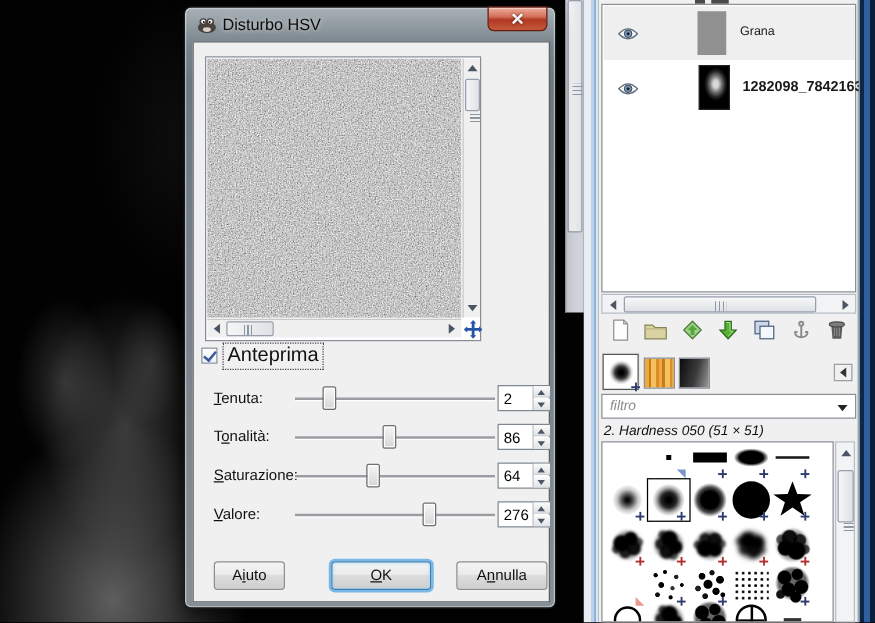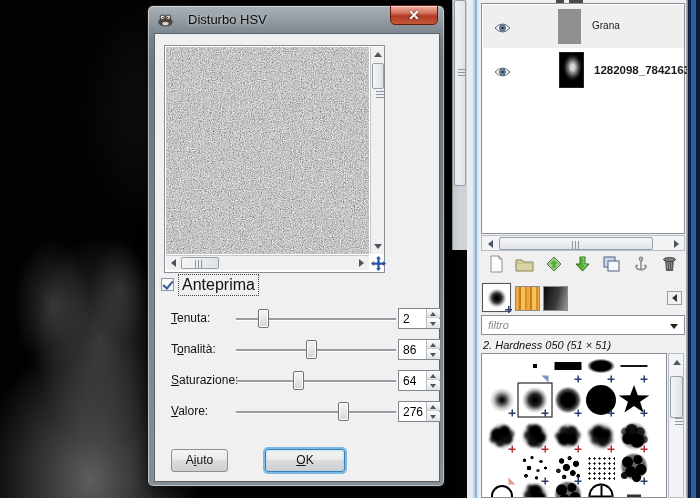--- a/index.html
+++ b/index.html
@@ -46,21 +46,21 @@
   #right-edge { left:687px; top:0; width:13px; height:498px;
     background:linear-gradient(90deg,#7d93ab 0 1px,#0e2747 1px 4px,#2e5f9e 4px 9px,#0b1f3a 9px 13px); }
 
   
   #dialog { left:147px; top:5px; width:298px; height:482px;
     border:1px solid #16181a; border-radius:6px;
     background:linear-gradient(#a9b2b8, #79838b 30px, #6c767e 60px, #878f96);
     box-shadow:inset 0 0 0 1px rgba(255,255,255,.45), 0 4px 14px rgba(0,0,0,.65); }
   #titlebar { left:0; top:0; width:100%; height:27px; }
   #title-icon { left:9px; top:7px; }
-  #dialog-title { left:40px; top:6px; font-size:13px; color:#0c0c0c; text-shadow:0 0 4px rgba(255,255,255,.65); }
+  #dialog-title { left:30px; top:6px; font-size:13px; color:#0c0c0c; text-shadow:0 0 4px rgba(255,255,255,.65); }
   #close-btn { left:242px; top:-1px; width:48px; height:20px;
     background:linear-gradient(#f0b0a0, #d3705a 40%, #b23822 55%, #c35a3a);
     border:1px solid #66190e; border-radius:0 0 5px 5px;
     box-shadow:inset 0 1px 0 rgba(255,255,255,.55); }
   #close-btn .xbar { position:absolute; left:50%; top:50%; width:11px; height:2px; background:#fff; border-radius:1px; box-shadow:0 0 2px rgba(0,0,0,.6); }
   #close-btn .xbar.a { transform:translate(-50%,-50%) rotate(45deg); }
   #close-btn .xbar.b { transform:translate(-50%,-50%) rotate(-45deg); }
   #client { left:6px; top:27px; width:286px; height:449px; background:#f0f0f0; border:1px solid #5a6268; }
 
   
@@ -527,14 +527,15 @@
             </span>
             <span class="sb d">
               <span class="arr down"></span>
             </span>
           </span>
       </span>
     </div>
 
     <button id="btn-help" class="dlg-btn w7btn"><span>A</span><span class="mn">i</span><span>uto</span></button>
     <button id="btn-ok" class="dlg-btn w7btn"><span></span><span class="mn">O</span><span>K</span></button>
+    <button id="btn-cancel" class="dlg-btn w7btn"><span>A</span><span class="mn">n</span><span>nulla</span></button>
   </div>
 </div>
 
 </body></html>

